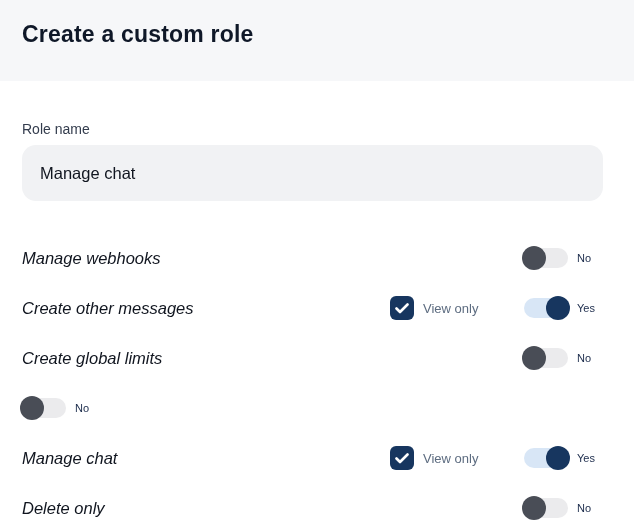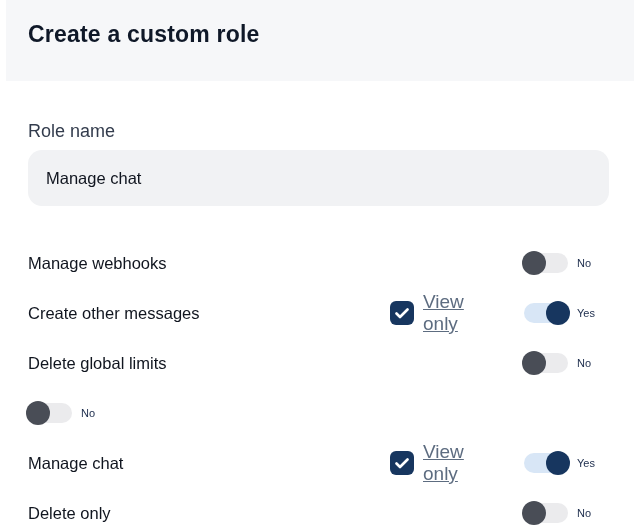--- a/index.html
+++ b/index.html
@@ -2,41 +2,41 @@
 <html style="--accent-navy: #17365f; --title-color: #0f1828; --text-dark: #10151f; --label-muted: #333c4d; --viewonly-color: #5d6c80; --state-color: #1b2b4b; --header-bg: #f6f7f9; --input-bg: #f1f2f4; --toggle-off-knob: #494d56; --toggle-off-track: #ebebed; --toggle-on-track: #d8e6f6;"><head>
 <meta charset="utf-8">
 <style>
   * { margin: 0; padding: 0; box-sizing: border-box; }
   html, body { width: 634px; height: 525px; overflow: hidden; }
   body {
     font-family: "Liberation Sans", "DejaVu Sans", sans-serif;
     background: #ffffff;
     color: var(--text-dark, #10151f);
   }
-  .app { width: 634px; height: 427px; padding-left: 6px; }
+  .app { width: 634px; height: 427px; }
 
   .header {
     height: 81px;
     background: var(--header-bg, #f6f7f9);
     display: flex;
     align-items: center;
     padding: 0 22px 12px 22px;
   }
   .header h1 {
     font-size: 23px;
     font-weight: 700;
     letter-spacing: 0.2px;
     color: var(--title-color, #0f1828);
   }
 
   .main { padding: 40px 31px 0 22px; }
 
   .field-label {
     display: block;
-    font-size: 18px;
+    font-size: 14px;
     color: var(--label-muted, #333c4d);
     margin-bottom: 8px;
   }
   .role-input {
     display: block;
     width: 581px;
     height: 56px;
     background: var(--input-bg, #f1f2f4);
     border: none;
     border-radius: 14px;
@@ -50,20 +50,21 @@
   .rows { margin-top: 32px; }
   .perm-row {
     height: 50px;
     display: flex;
     align-items: center;
   }
   .perm-label {
     flex: 1;
     font-size: 16.5px;
     color: var(--text-dark, #10151f);
+    font-style: italic;
   }
 
   .view-only-group {
     display: flex;
     align-items: center;
     margin-right: 29px;
   }
   .checkbox {
     width: 24px;
     height: 24px;
@@ -71,24 +72,23 @@
     background: var(--accent-navy, #17365f);
     display: flex;
     align-items: center;
     justify-content: center;
     cursor: pointer;
     flex: none;
   }
   .checkbox svg { display: block; }
   .view-only-label {
     margin-left: 9px;
-    font-size: 19px;
+    font-size: 13px;
     color: var(--viewonly-color, #5d6c80);
     width: 72px;
-    text-decoration: underline;
   }
 
   .toggle {
     position: relative;
     width: 44px;
     height: 20px;
     border-radius: 10px;
     cursor: pointer;
     flex: none;
   }
@@ -148,21 +148,21 @@
       </span>
       <span class="view-only-label">View only</span>
     </span>
     <span class="toggle on">
       <span class="knob"></span>
     </span>
     <span class="state-label">Yes</span>
   </div>
 
   <div class="perm-row">
-    <span class="perm-label">Delete global limits</span>
+    <span class="perm-label">Create global limits</span>
 
     <span class="toggle off">
       <span class="knob"></span>
     </span>
     <span class="state-label">No</span>
   </div>
 
   <div class="perm-row">
 
     <span class="toggle off">

